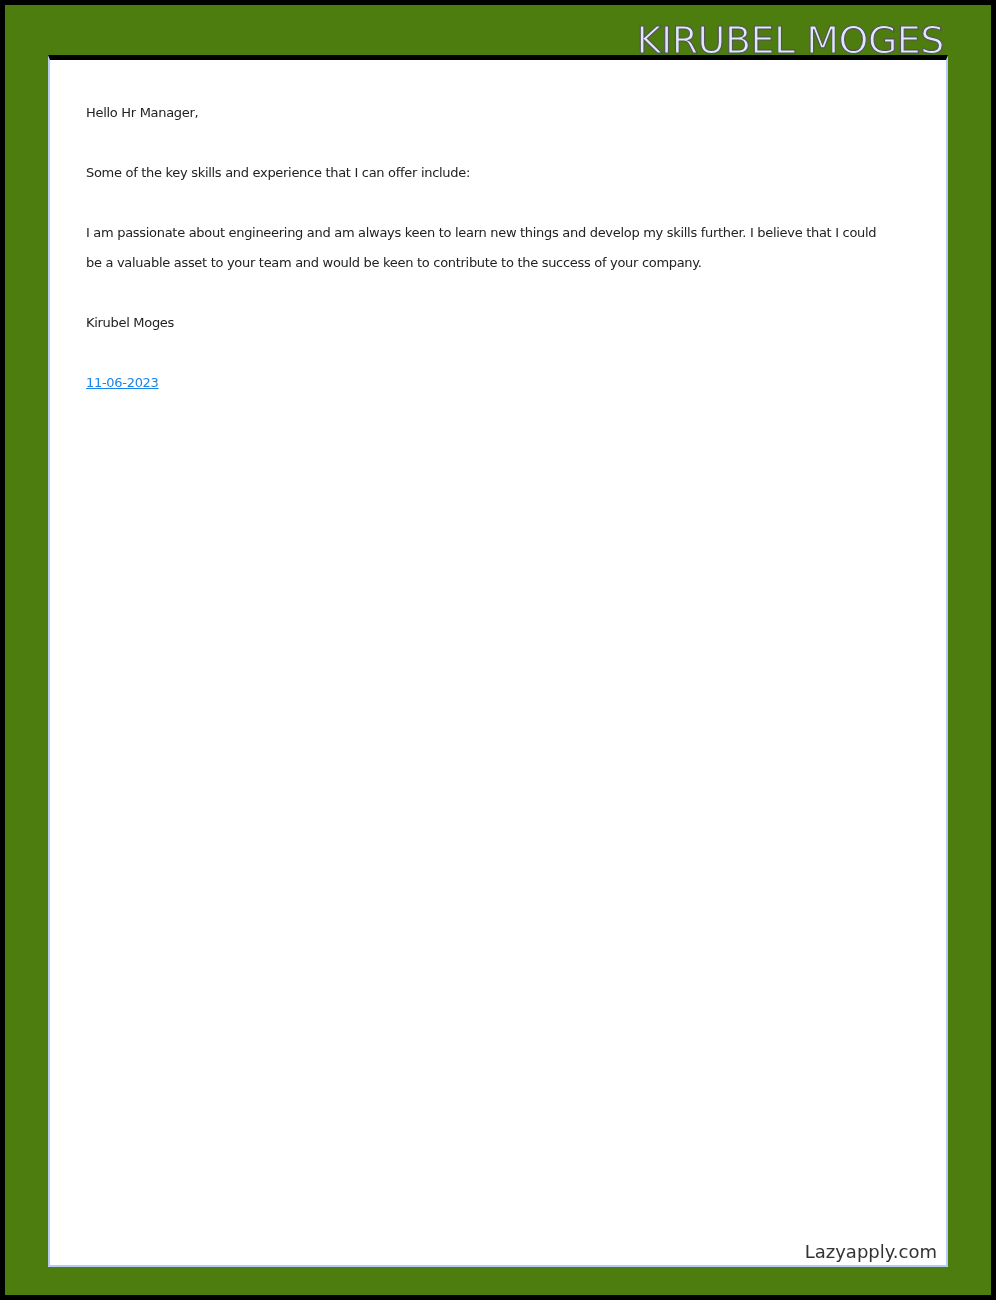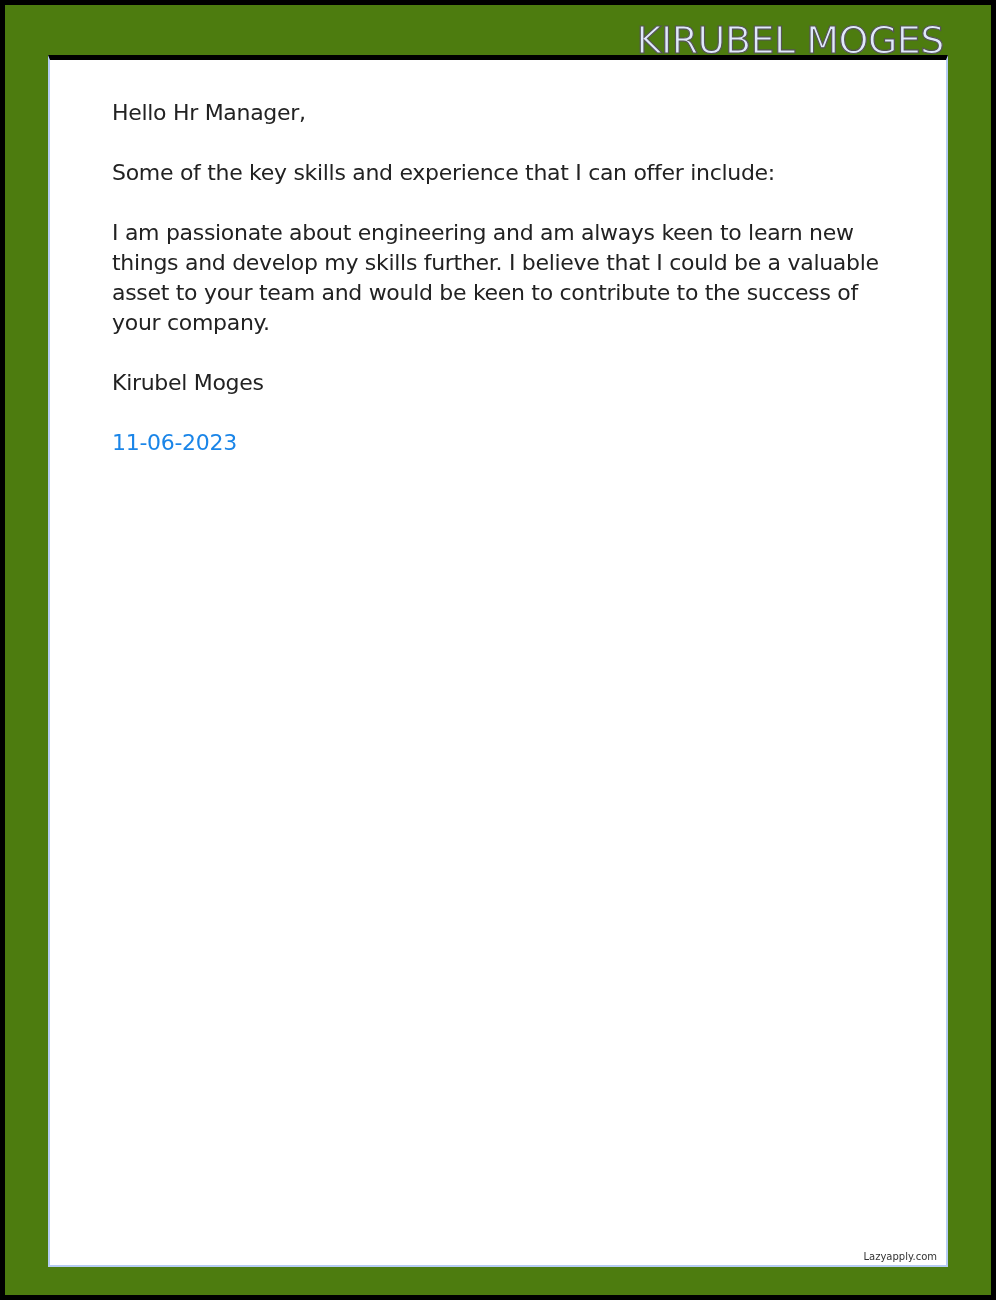--- a/index.html
+++ b/index.html
@@ -25,33 +25,33 @@
   .page {
     position: absolute; left: 43px; top: 50px;
     width: 896px; height: 1205px;
     background: #fff;
     border-left: 2px solid #b6cdf3;
     border-right: 2px solid #b6cdf3;
     border-bottom: 2px solid #b6cdf3;
     border-top: 5px solid #000;
   }
   .content {
-    position: absolute; left: 62px; top: 38px; width: 800px;
-    font-size: 22px; line-height: 30px; color: #222;
+    position: absolute; left: 36px; top: 38px; width: 800px;
+    font-size: 13px; line-height: 30px; color: #222;
     letter-spacing: -0.3px;
   }
   .content p { margin: 0 0 30px 0; }
   .content ul { list-style: none; margin: 0 0 30px 0; padding: 0; }
   .content ul li { margin: 0; }
   .signoff { margin-bottom: 30px; }
   .signature { margin: 0; }
-  .date { color: #1a85e8; margin-top: 10px; }
+  .date { color: #1a85e8; margin-top: 10px; text-decoration: underline; }
   .footer-mark {
     position: absolute; right: 9px; bottom: 3px;
-    font-size: 10px; color: #333;
+    font-size: 18px; color: #333;
   }
 </style>
 </head>
 <body>
 
 <div class="frame">
   <div class="header-name">KIRUBEL MOGES</div>
 
   <div class="page">
     <div class="content">

